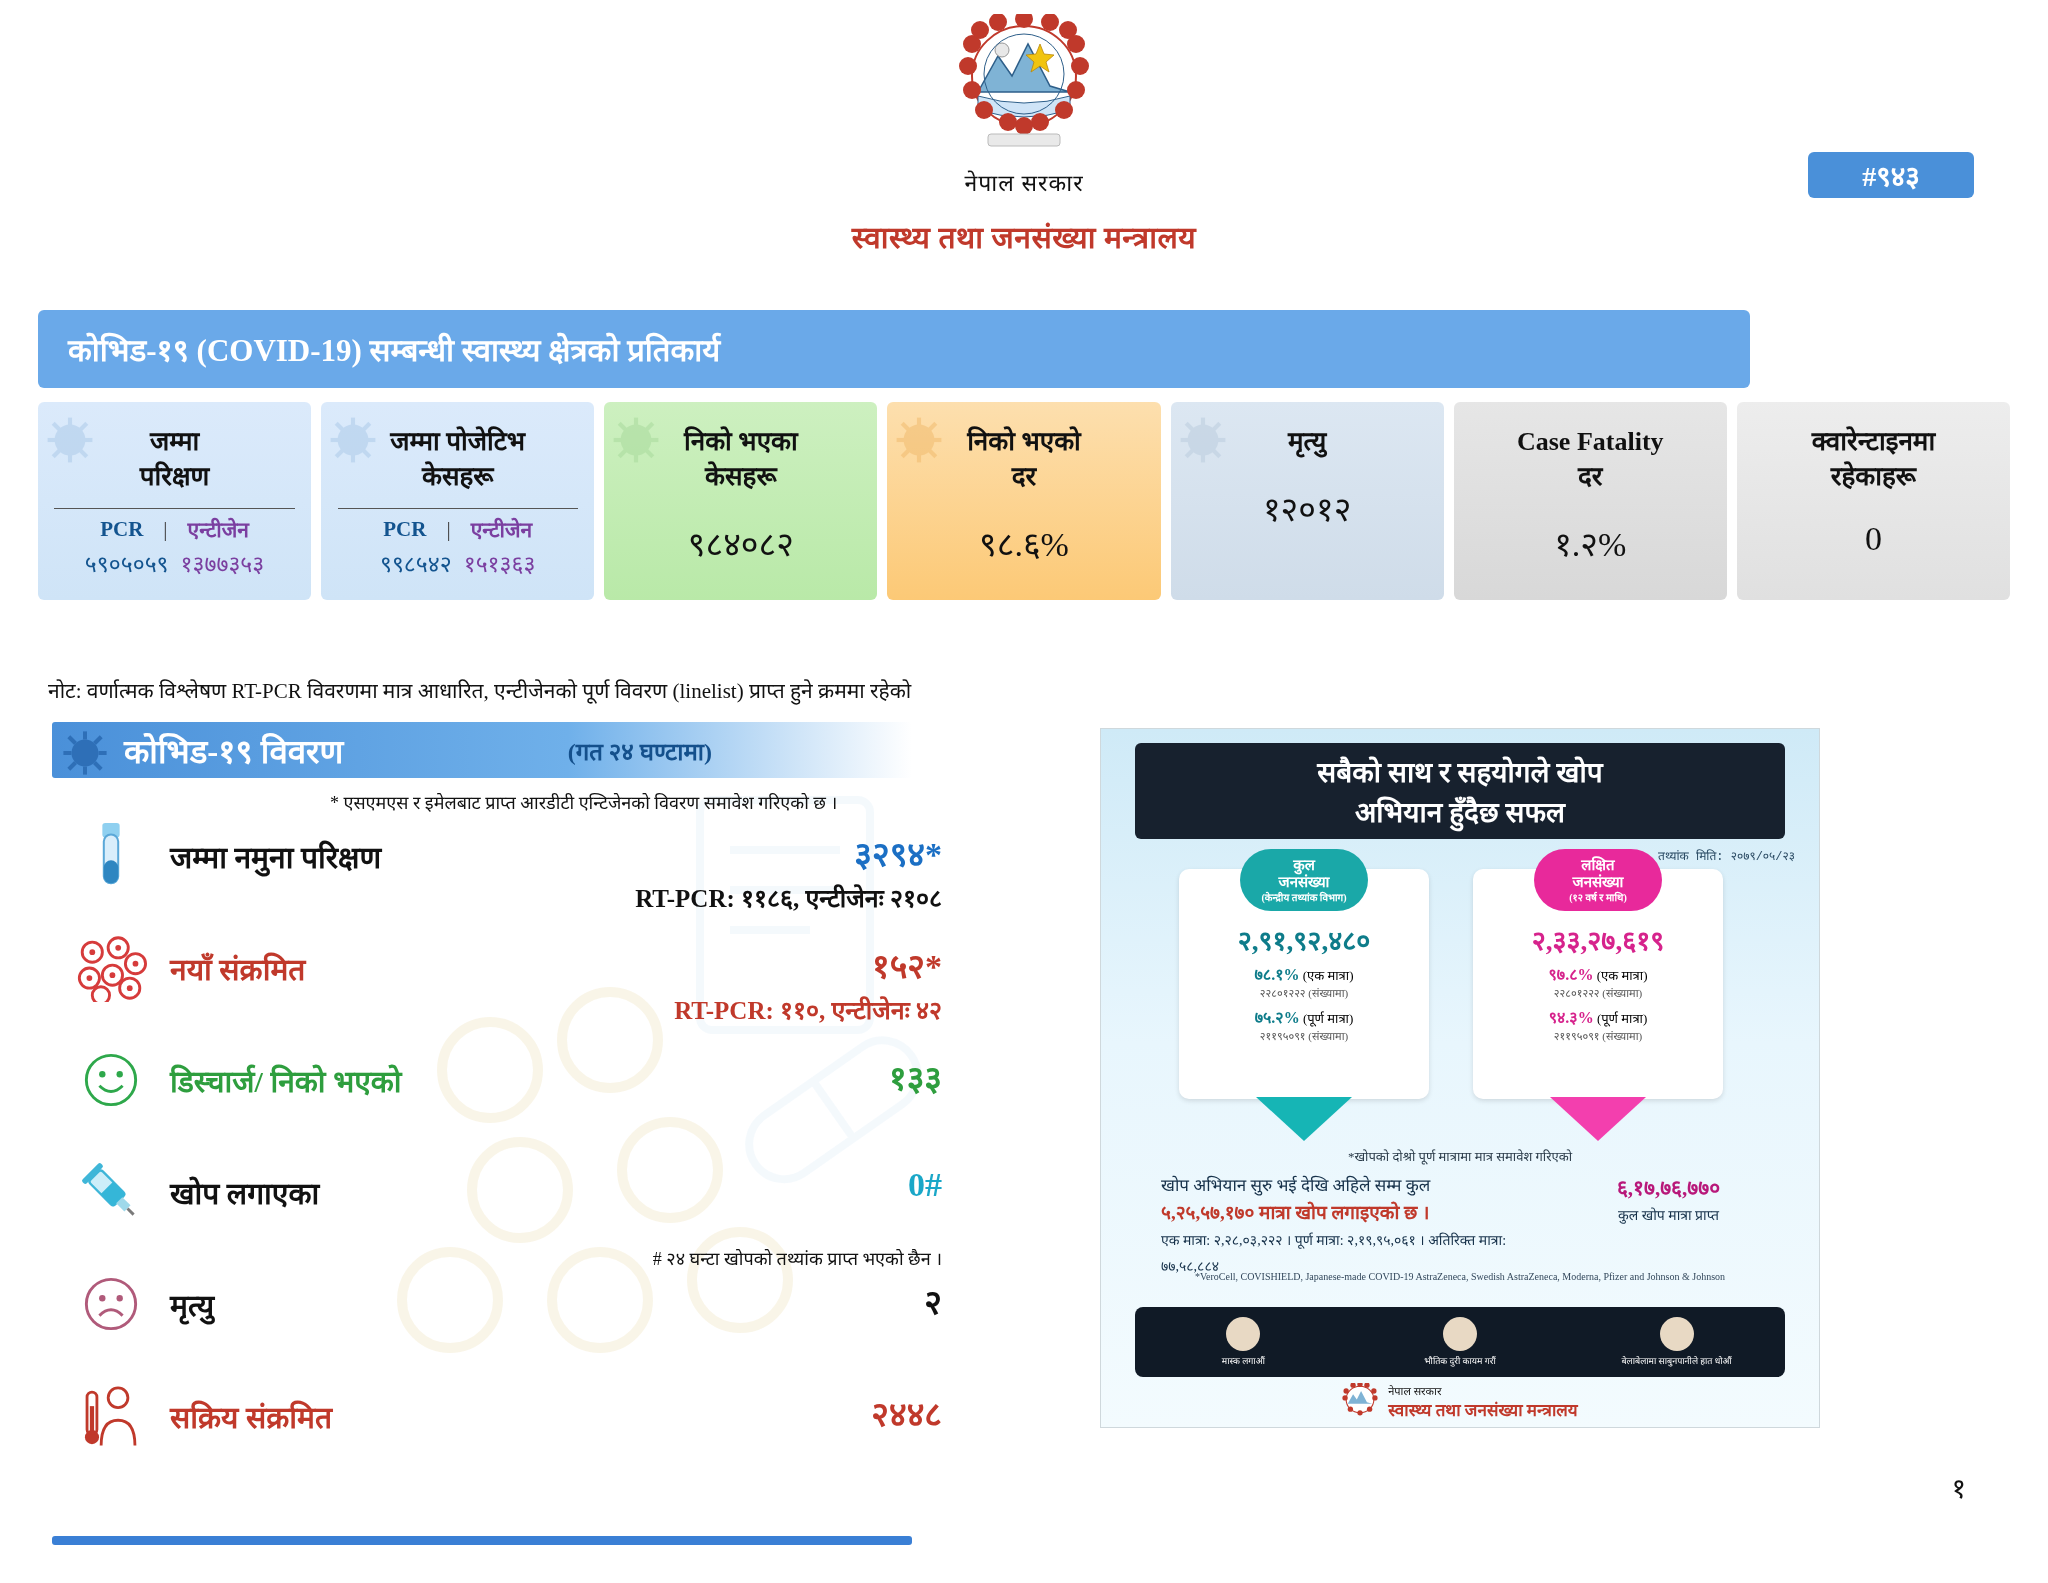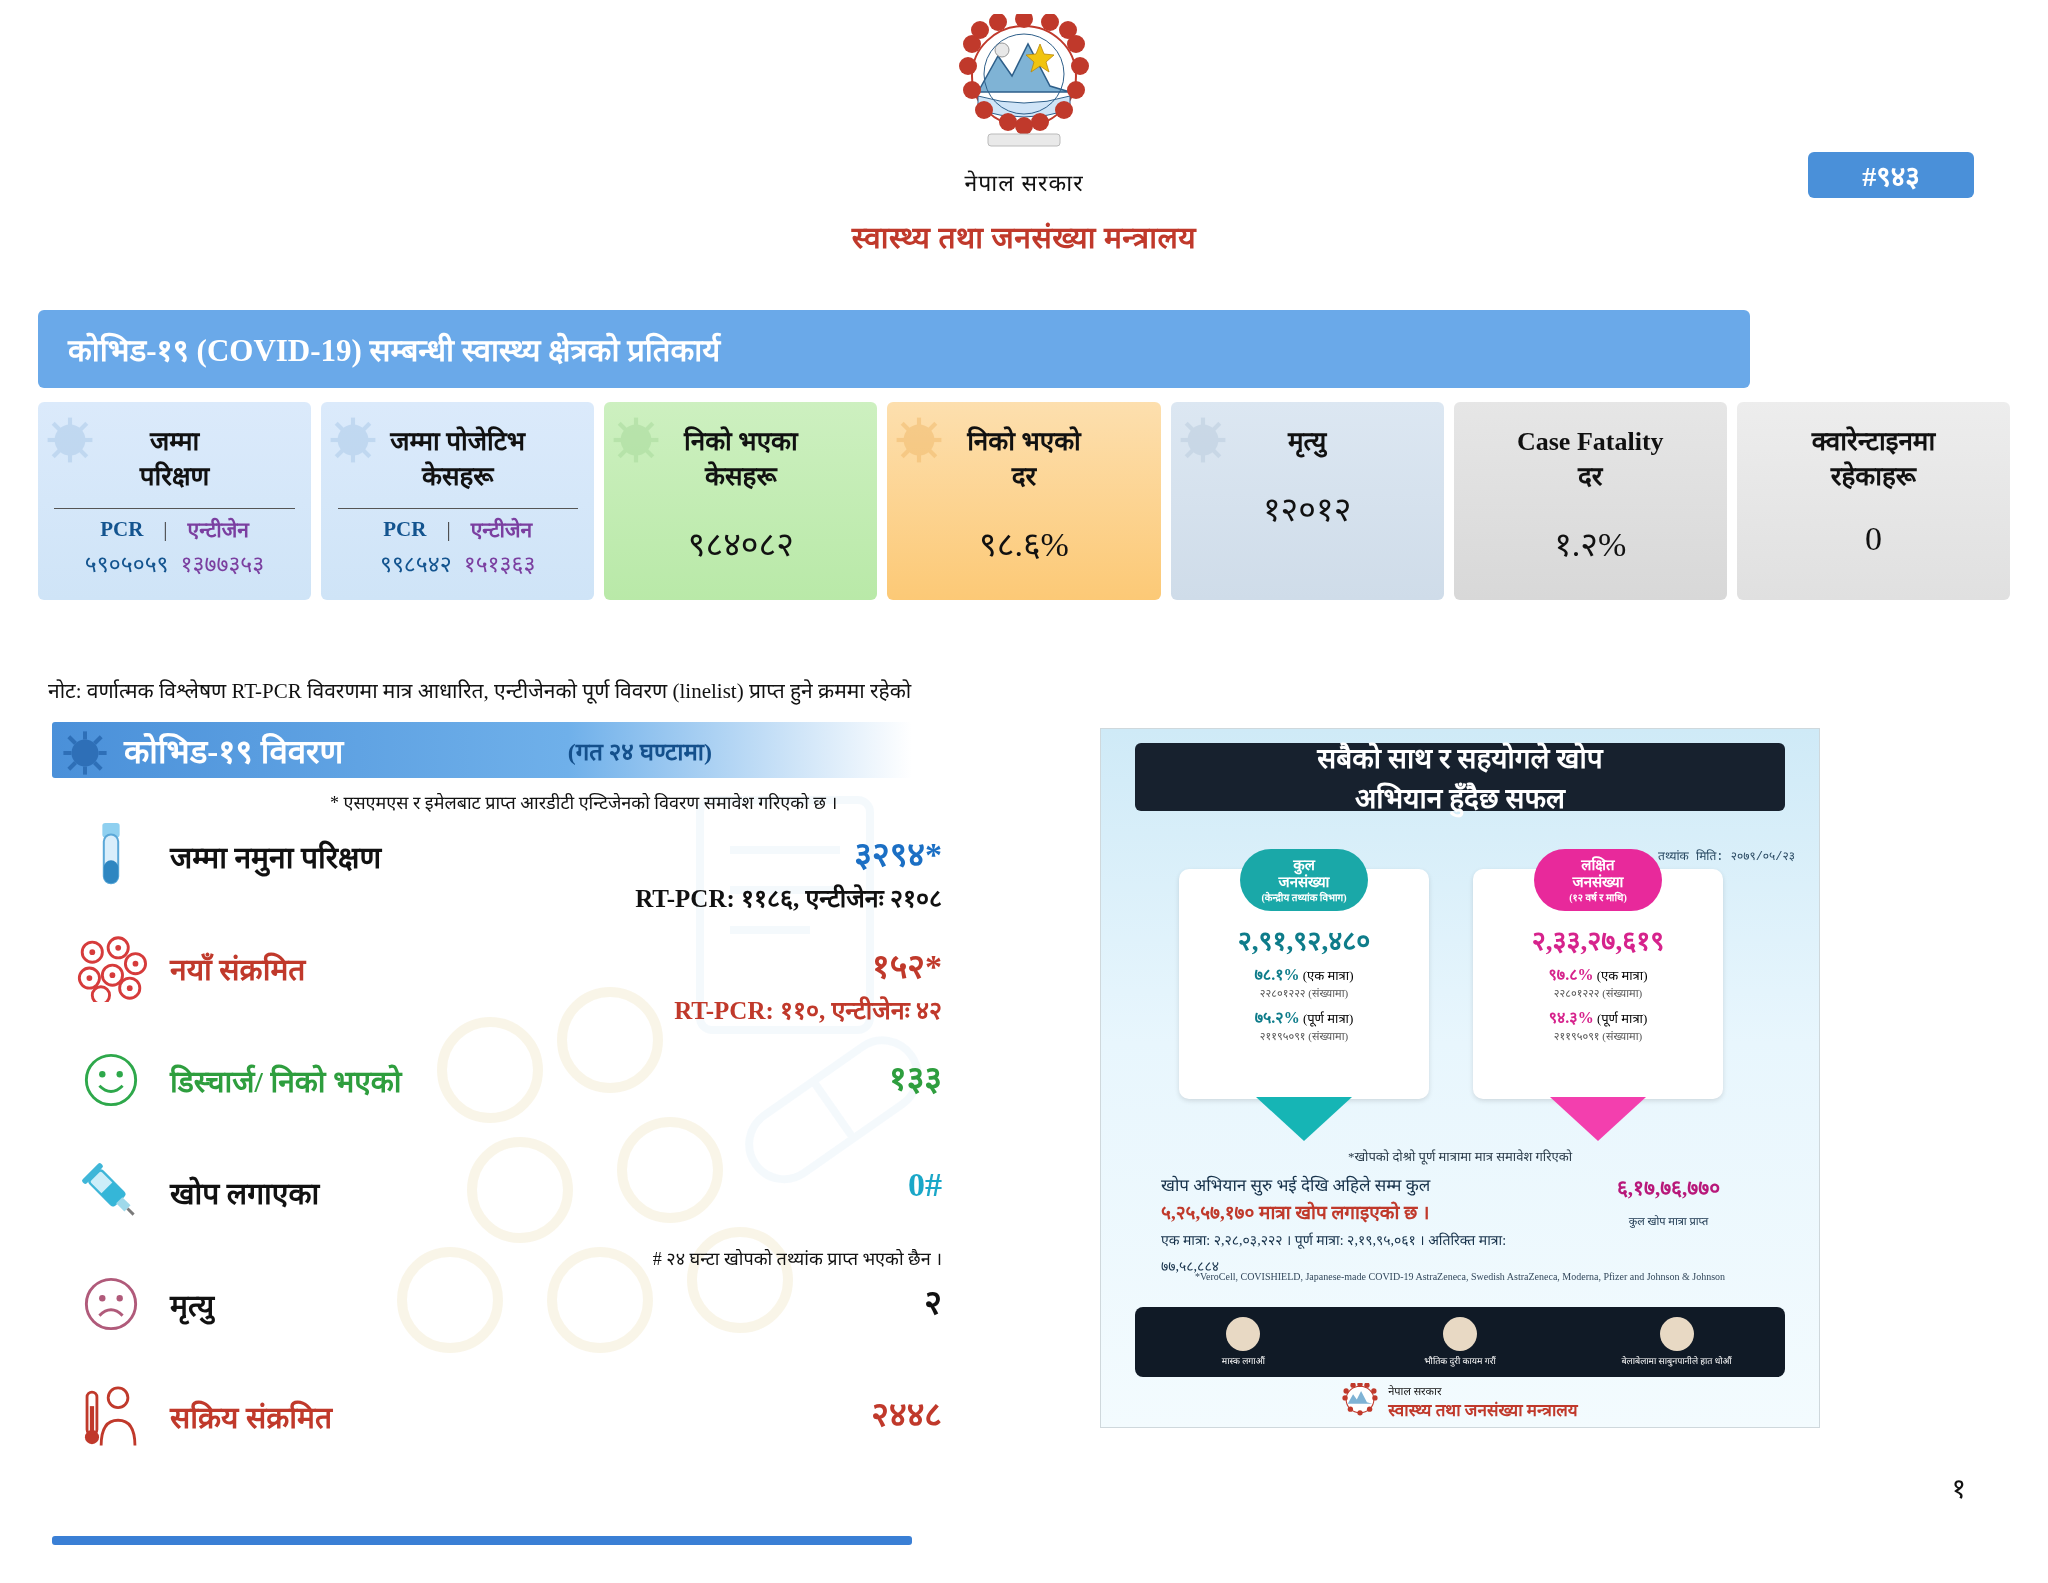--- a/index.html
+++ b/index.html
@@ -215,21 +215,21 @@
 
   
   .poster {
     position:absolute; left:1100px; top:728px;
     width:720px; height:700px;
     background: linear-gradient(180deg,#cfeaf7 0%, #e8f6fd 45%, #f3fbfe 100%);
     border:1px solid #cfd8dc;
     overflow:hidden;
   }
   .poster-banner {
-    position:absolute; left:34px; top:14px; width:650px; height:68px;
+    position:absolute; left:34px; top:14px; width:650px; height:96px;
     background:#17212e; border-radius:6px;
     display:flex; flex-direction:column; align-items:center; justify-content:center;
     color:#fff;
   }
   .poster-banner .l1 { font-family:"Liberation Serif", serif; font-size:28px; font-weight:bold; }
   .poster-banner .l2 { font-family:"Liberation Serif", serif; font-size:28px; font-weight:bold; margin-top:2px;}
   .poster-date {
     position:absolute; right:24px; top:118px;
     font-family:Liberation Mono, monospace; font-size:12px; color:#2a4a63;
   }
@@ -276,21 +276,21 @@
   .pm-left {
     position:absolute; left:0; top:0; width:400px;
     font-family:"Liberation Serif", serif; font-size:17px; color:#16314a; line-height:1.5;
   }
   .pm-left .hl { color:#c0392b; font-weight:bold; font-size:19px; }
   .pm-right {
     position:absolute; right:0; top:0; width:185px; text-align:center;
     font-family:"Liberation Serif", serif; color:#b8187a;
   }
   .pm-right .n { font-size:21px; font-weight:bold; }
-  .pm-right .t { font-size:11px; color:#16314a; margin-top:13px; line-height:1.3;}
+  .pm-right .t { font-size:14px; color:#16314a; margin-top:6px; line-height:1.3;}
   .poster-small {
     position:absolute; left:40px; right:40px; top:540px; text-align:center;
     font-family:"Liberation Serif", serif; font-size:10px; color:#33485c; line-height:1.5;
   }
   .poster-dark {
     position:absolute; left:34px; top:578px; width:650px; height:70px;
     background:#101a26; border-radius:8px; color:#fff;
     display:flex; align-items:center; justify-content:space-around;
     font-family:"Liberation Serif", serif; font-size:9px;
   }

